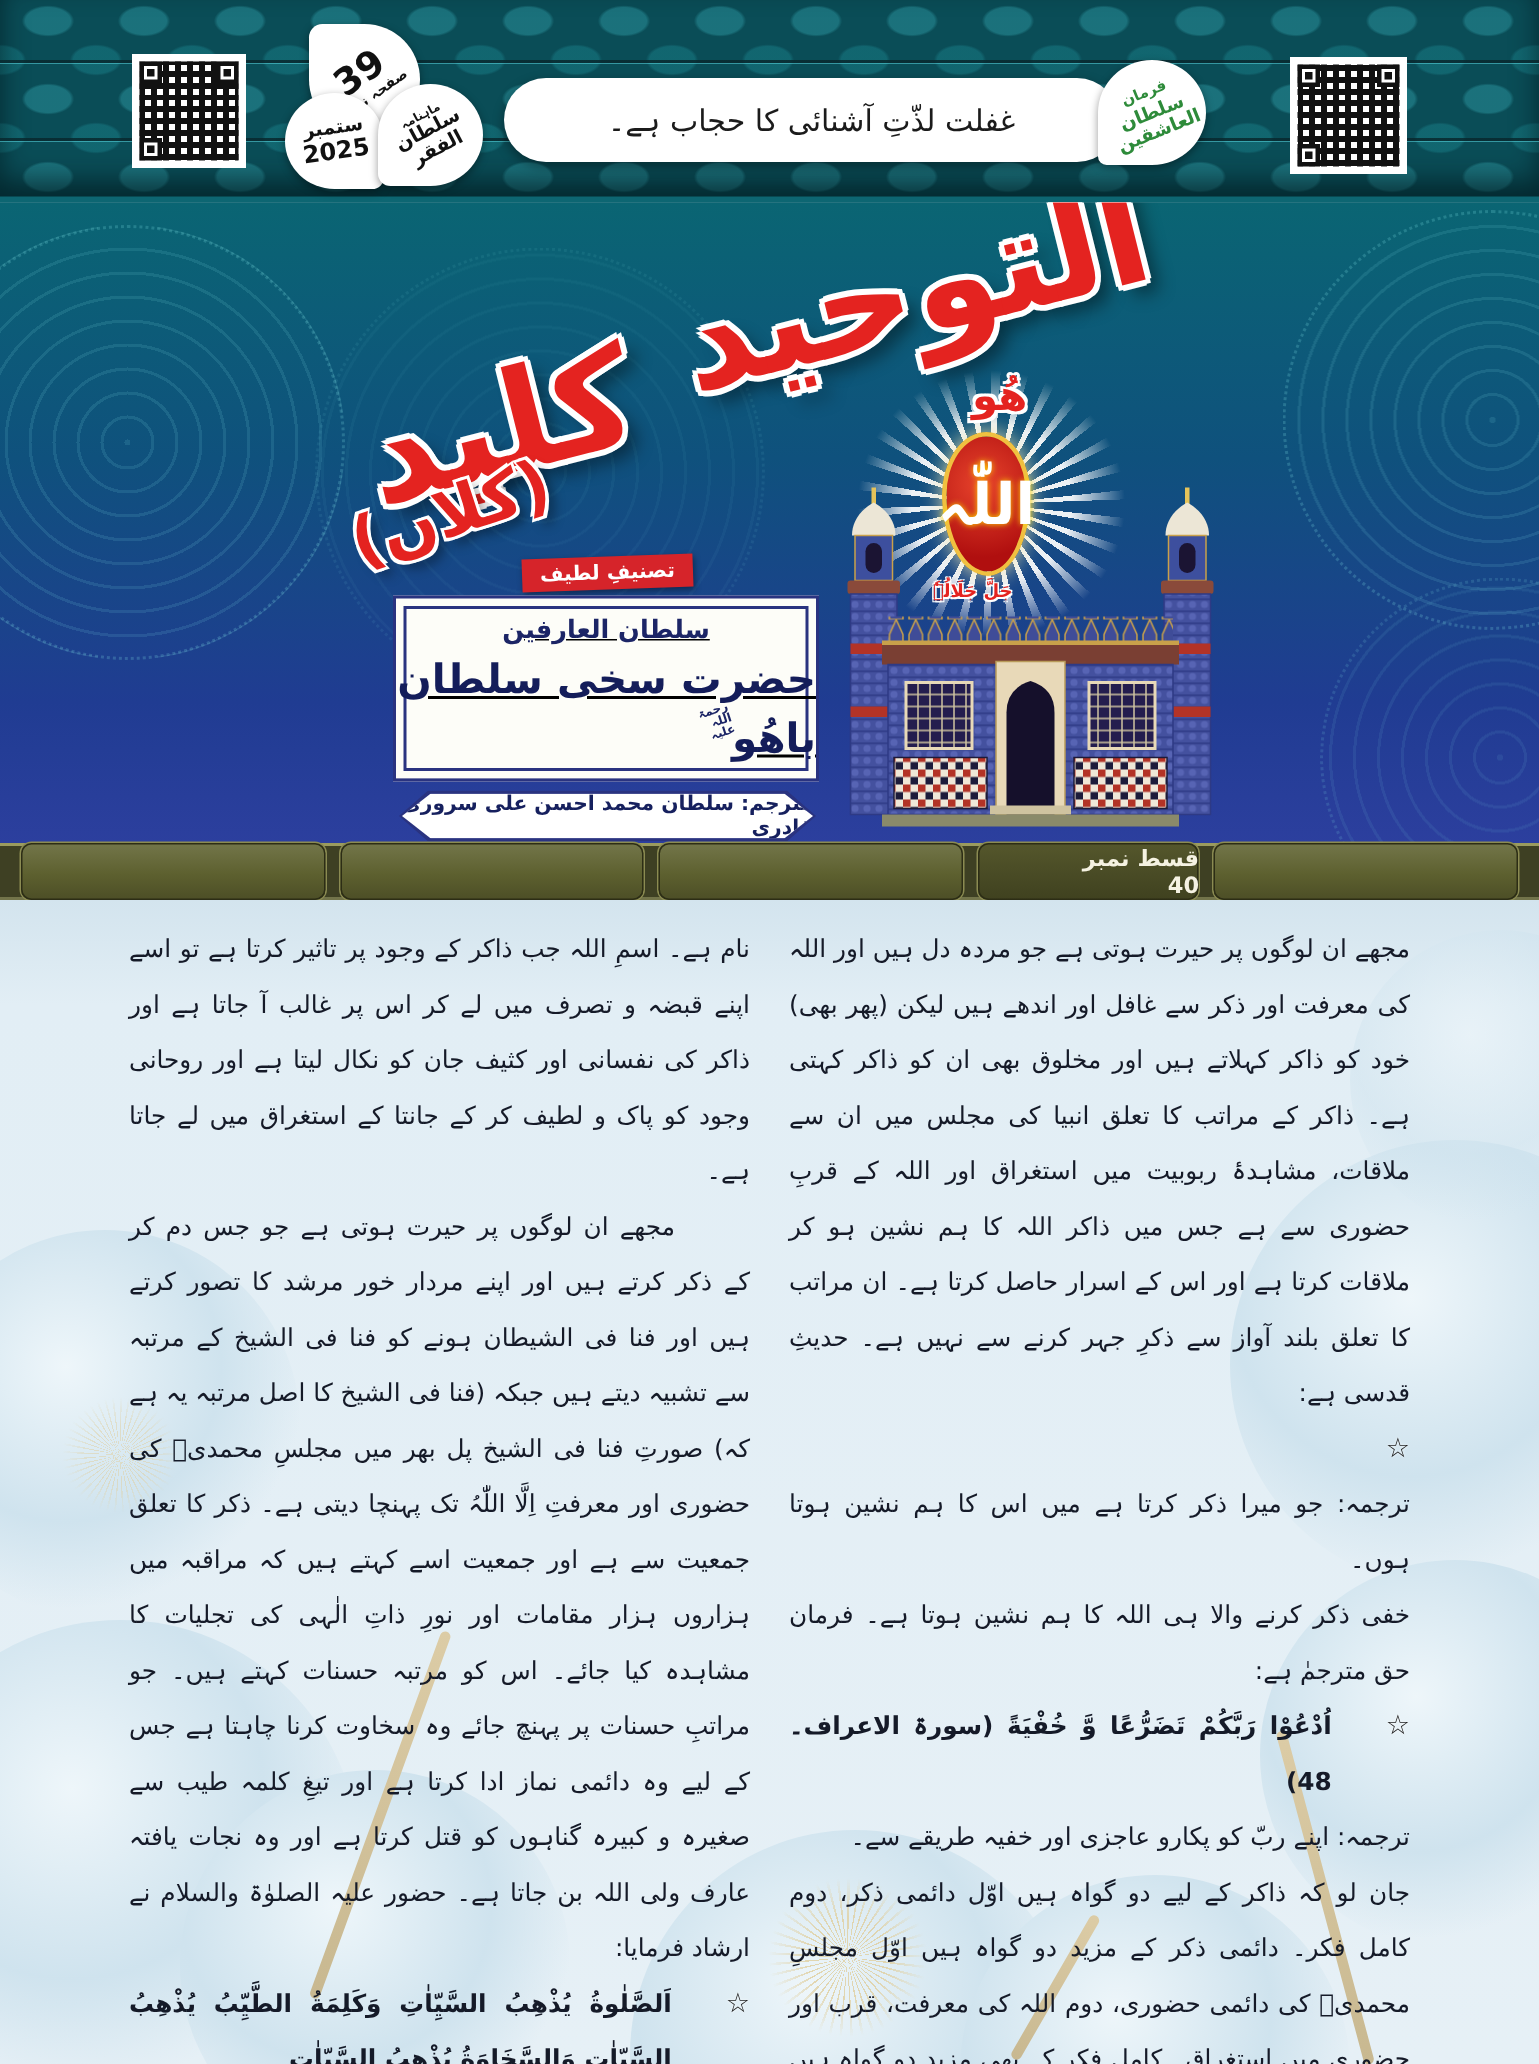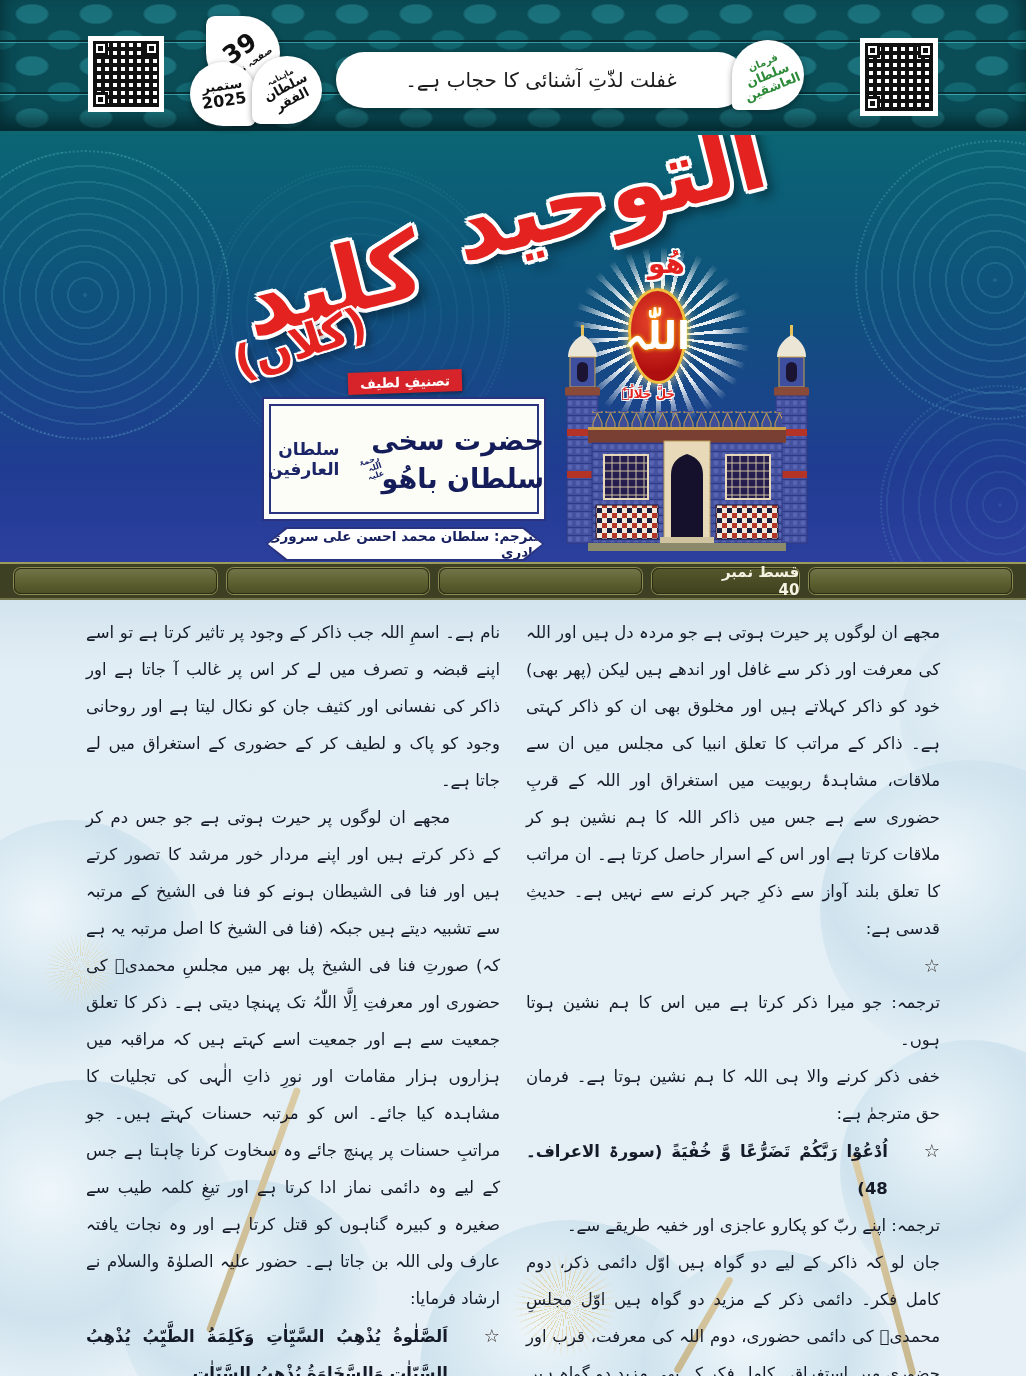--- a/index.html
+++ b/index.html
@@ -75,36 +75,36 @@
   .medallion span{color:#fff;font-size:38px;font-weight:bold;text-shadow:0 0 4px #ffd700;direction:rtl;}
   .hoo{position:absolute;left:648px;top:112px;font-size:28px;
     text-shadow:-2px -2px 0 #fff,2px -2px 0 #fff,-2px 2px 0 #fff,2px 2px 0 #fff;}
   .jalla{position:absolute;left:622px;top:252px;font-size:12px;
     text-shadow:-1px -1px 0 #fff,1px -1px 0 #fff,-1px 1px 0 #fff,1px 1px 0 #fff;direction:rtl;}
   .mosque{position:absolute;left:552px;top:188px;}
   .tasneef{position:absolute;left:348px;top:236px;background:#d6242a;color:#fff;font-size:13.5px;font-weight:bold;
     padding:3px 12px;transform:rotate(-2deg);direction:rtl;box-shadow:1px 2px 4px rgba(0,0,0,.4);}
   .author-box{position:absolute;left:262px;top:262px;width:284px;height:124px;background:#fdfdf8;
     border:2px solid #2a3380;box-shadow:inset 0 0 0 5px #fdfdf8, inset 0 0 0 7px #2a3380;
-    display:flex;flex-direction:row;align-items:center;justify-content:center;gap:8px;}
+    display:flex;flex-direction:column;align-items:center;justify-content:center;gap:8px;text-decoration:underline;}
   .author-box .a1{font-size:17px;color:#1c2566;font-weight:bold;direction:rtl;}
   .author-box .a2{font-size:27px;color:#141d5a;font-weight:bold;direction:rtl;}
   .honorific{display:inline-block;font-size:8px;vertical-align:super;color:#1c2566;max-width:16px;line-height:8px;transform:rotate(-18deg);}
   .translator{position:absolute;left:266px;top:392px;width:278px;height:34px;background:#2a3380;
     clip-path:polygon(0 50%,7% 0,93% 0,100% 50%,93% 100%,7% 100%);padding:2px;}
   .translator-inner{width:100%;height:100%;background:#fff;
     clip-path:polygon(0 50%,7% 0,93% 0,100% 50%,93% 100%,7% 100%);
     display:flex;align-items:center;justify-content:center;}
   .translator-inner span{font-size:13.5px;font-weight:bold;color:#16205e;direction:rtl;}
 
   
   .strip{position:absolute;top:562px;left:0;right:0;height:38px;background:#3e4023;
     border-top:2px solid #9b9b5e;border-bottom:2px solid #72744a;
     display:flex;align-items:center;gap:10px;padding:0 14px;}
-  .strip-panel{height:26px;border-radius:7px;flex:1.55;display:flex;align-items:center;justify-content:center;
+  .strip-panel{height:38px;border-radius:7px;flex:1.55;display:flex;align-items:center;justify-content:center;
     background:linear-gradient(180deg,#73764a,#5d602f 55%,#4c4e26);
     box-shadow:inset 0 0 0 1px #2c2d15, 0 0 0 1px #8b8b52;padding-left:48px;}
   .strip-panel.labeled{flex:1;background:linear-gradient(180deg,#55572c,#3f411f);}
   .strip-label{color:#f5f2e2;font-size:15px;font-weight:bold;direction:rtl;}
 
   
   .body-area{position:absolute;top:600px;left:0;right:0;height:776px;overflow:hidden;
     background:linear-gradient(180deg,#d3e4ee 0,#e2eef5 70px,#e6f0f6 100%);}
   .blob{position:absolute;border-radius:50%;pointer-events:none;
     background:radial-gradient(circle at 40% 35%, #eef6fa 0%, #cfe3ee 45%, rgba(207,227,238,0) 70%);}
@@ -324,21 +324,21 @@
           </div>
           <div class="para para-body">
             
             <span>جان لو کہ ذاکر کے لیے دو گواہ ہیں اوّل دائمی ذکر، دوم کامل فکر۔ دائمی ذکر کے مزید دو گواہ ہیں اوّل مجلسِ محمدیؐ کی دائمی حضوری، دوم اللہ کی معرفت، قرب اور حضوری میں استغراق۔ کامل فکر کے بھی مزید دو گواہ ہیں اوّل فنائے نفس، دوم فیض و فرحتِ روح۔ کیا تو جانتا ہے کہ ذکر حضوری سے ہوتا ہے اور ذکرِ اسمِ اللہ ذات حضوری کا دوسرا</span>
           </div>
         </div>
       <div class="col col-left">
 
       <div class="para para-body">
             
-            <span>نام ہے۔ اسمِ اللہ جب ذاکر کے وجود پر تاثیر کرتا ہے تو اسے اپنے قبضہ و تصرف میں لے کر اس پر غالب آ جاتا ہے اور ذاکر کی نفسانی اور کثیف جان کو نکال لیتا ہے اور روحانی وجود کو پاک و لطیف کر کے حضوری کے استغراق میں لے جاتا ہے۔</span>
+            <span>نام ہے۔ اسمِ اللہ جب ذاکر کے وجود پر تاثیر کرتا ہے تو اسے اپنے قبضہ و تصرف میں لے کر اس پر غالب آ جاتا ہے اور ذاکر کی نفسانی اور کثیف جان کو نکال لیتا ہے اور روحانی وجود کو پاک و لطیف کر کے جانتا کے استغراق میں لے جاتا ہے۔</span>
           </div>
           <div class="para para-body">
             
             <span>مجھے ان لوگوں پر حیرت ہوتی ہے جو جس دم کر کے ذکر کرتے ہیں اور اپنے مردار خور مرشد کا تصور کرتے ہیں اور فنا فی الشیطان ہونے کو فنا فی الشیخ کے مرتبہ سے تشبیہ دیتے ہیں جبکہ (فنا فی الشیخ کا اصل مرتبہ یہ ہے کہ) صورتِ فنا فی الشیخ پل بھر میں مجلسِ محمدیؐ کی حضوری اور معرفتِ اِلَّا اللّٰہُ تک پہنچا دیتی ہے۔ ذکر کا تعلق جمعیت سے ہے اور جمعیت اسے کہتے ہیں کہ مراقبہ میں ہزاروں ہزار مقامات اور نورِ ذاتِ الٰہی کی تجلیات کا مشاہدہ کیا جائے۔ اس کو مرتبہ حسنات کہتے ہیں۔ جو مراتبِ حسنات پر پہنچ جائے وہ سخاوت کرنا چاہتا ہے جس کے لیے وہ دائمی نماز ادا کرتا ہے اور تیغِ کلمہ طیب سے صغیرہ و کبیرہ گناہوں کو قتل کرتا ہے اور وہ نجات یافتہ عارف ولی اللہ بن جاتا ہے۔ حضور علیہ الصلوٰۃ والسلام نے ارشاد فرمایا:</span>
           </div>
           <div class="para para-arabic">
             <span class="star">☆</span>
             <span>اَلصَّلٰوةُ یُذْهِبُ السَّیِّاٰتِ وَکَلِمَةُ الطَّیِّبُ یُذْهِبُ السَّیِّاٰتِ وَالسَّخَاوَةُ یُذْهِبُ السَّیِّاٰتِ</span>
           </div>
         </div>

